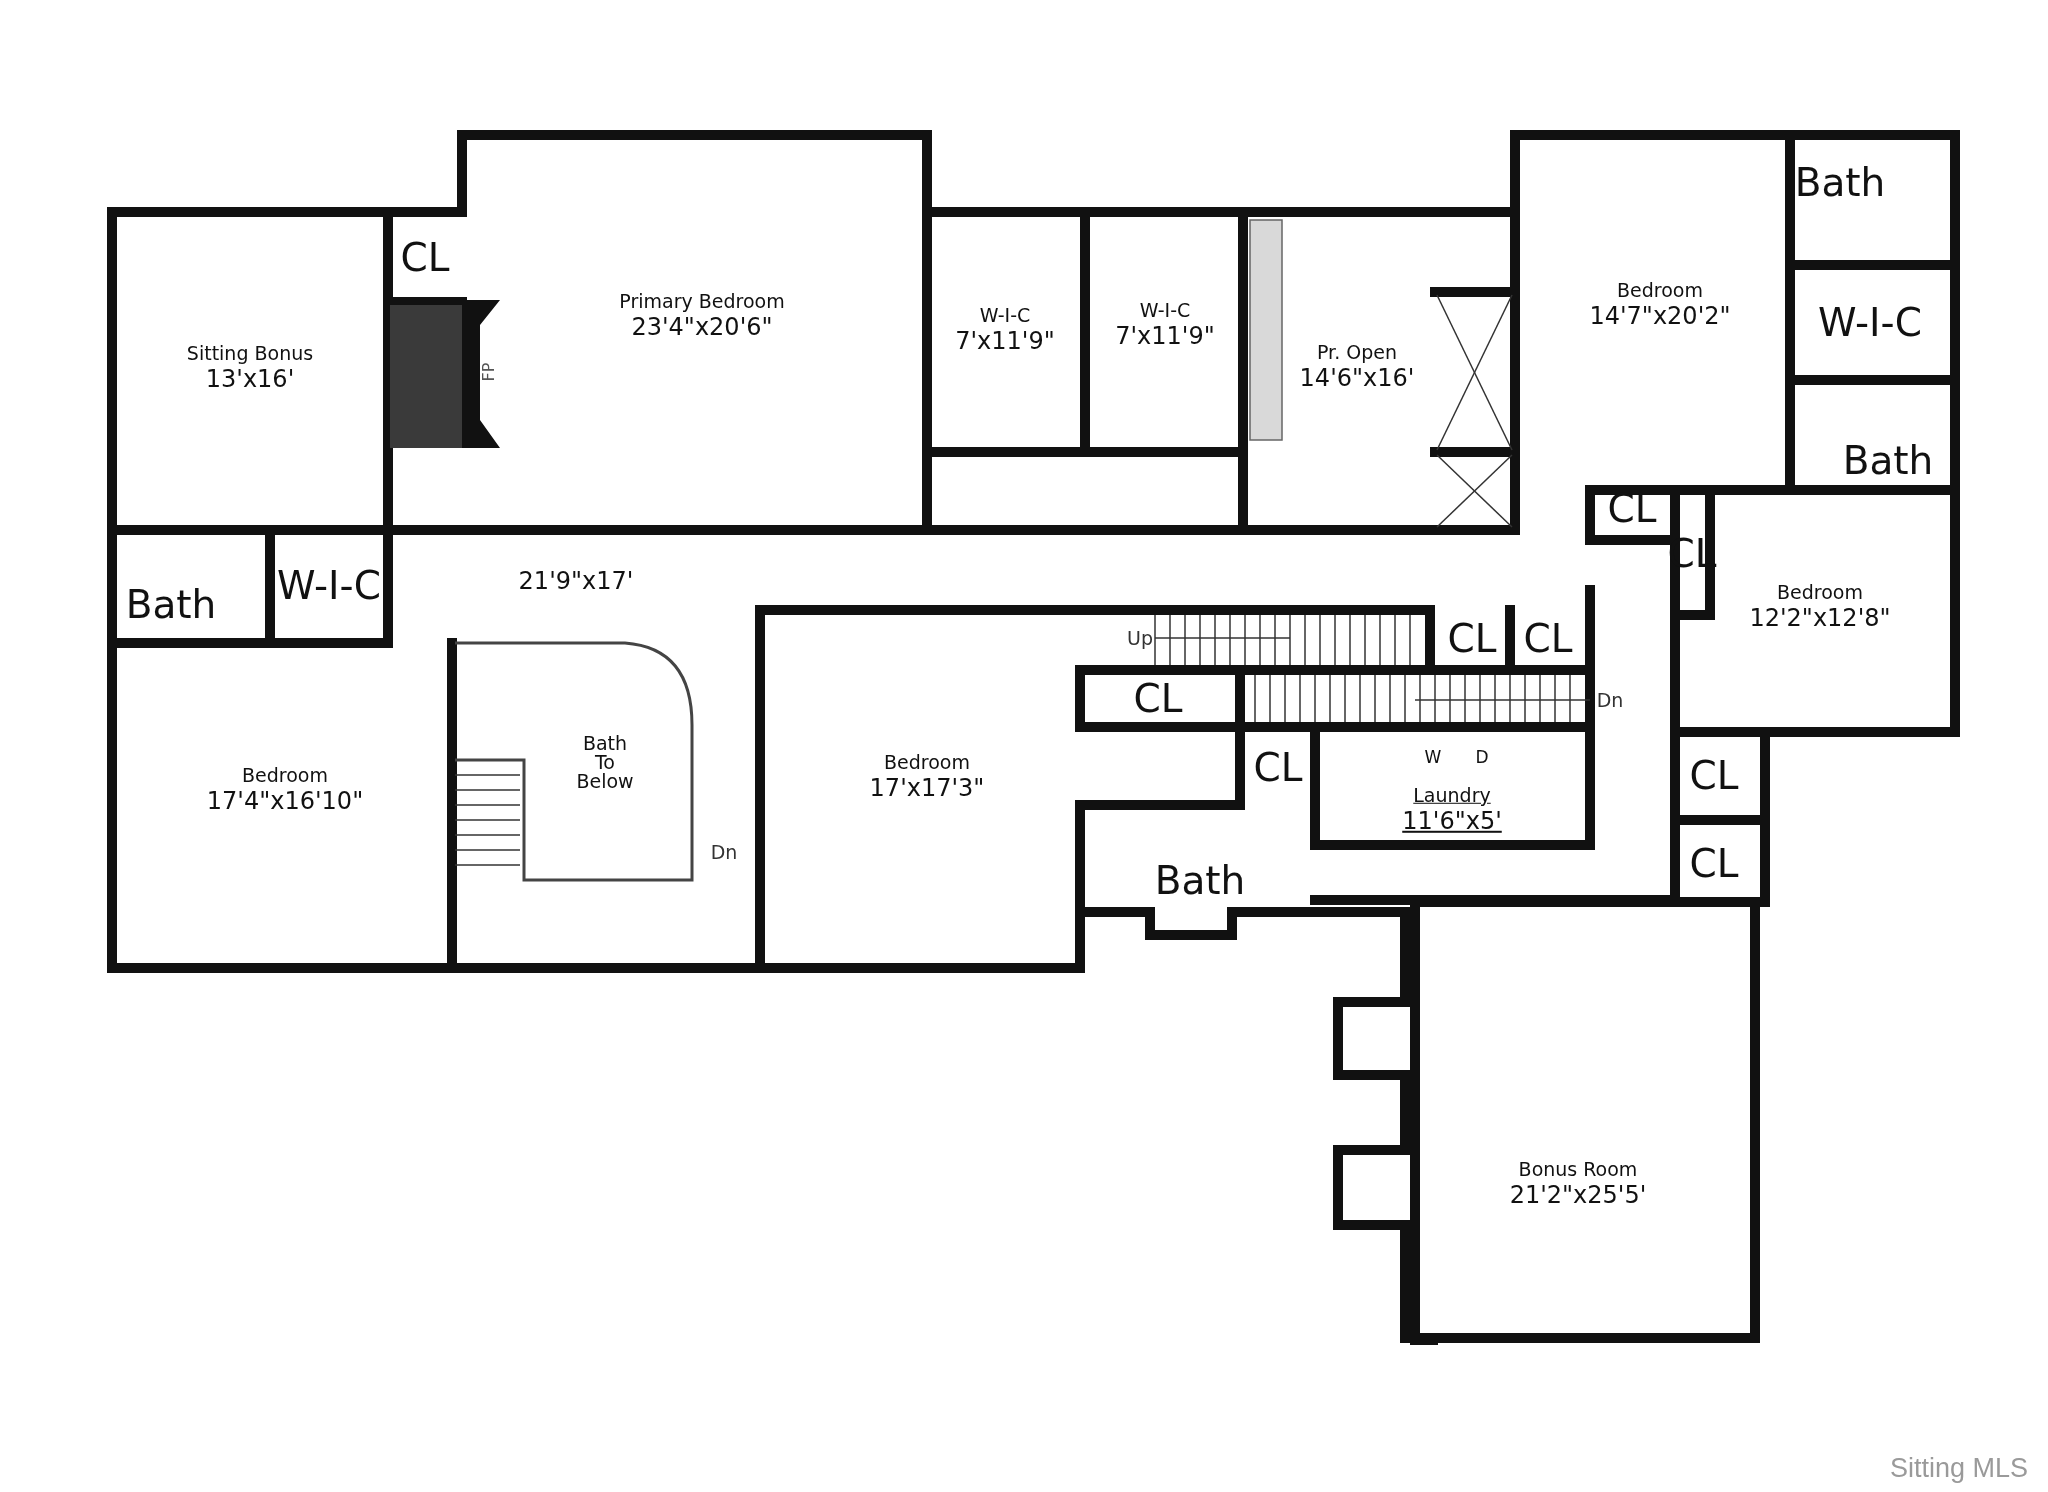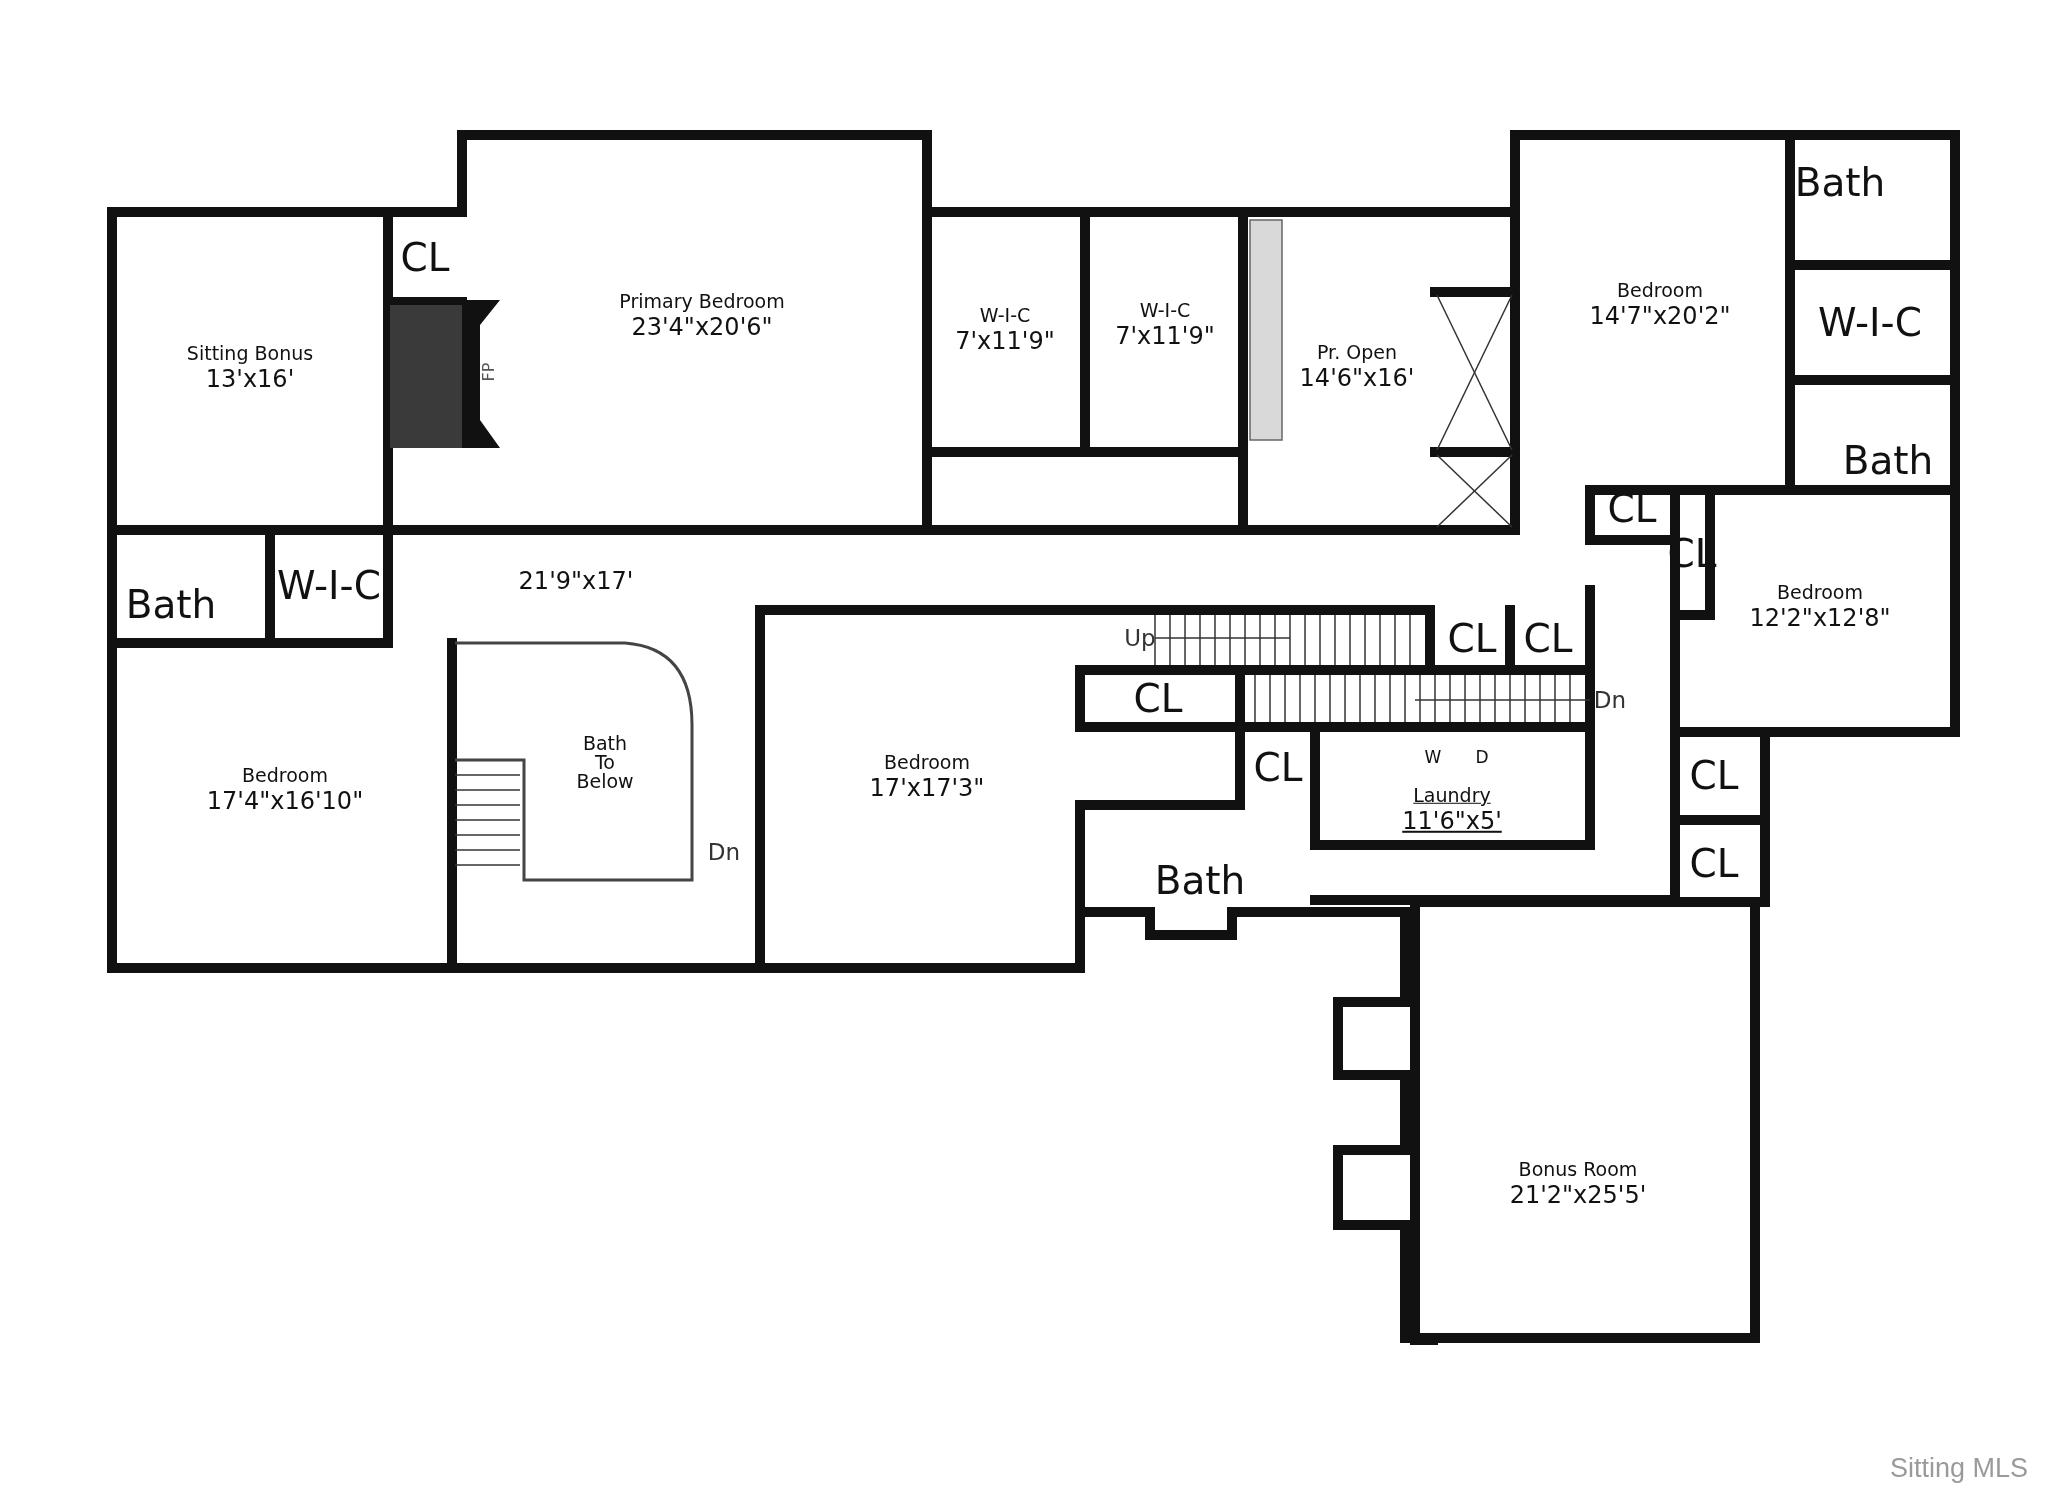--- a/index.html
+++ b/index.html
@@ -4,21 +4,21 @@
   <style>
     html, body { margin: 0; padding: 0; background: #ffffff; }
     body { width: 2048px; height: 1492px; position: relative; overflow: hidden;
            font-family: "DejaVu Sans", sans-serif; color: #111; }
     #plan { position: absolute; left: 0; top: 0; width: 2048px; height: 1492px; }
     .lbl { position: absolute; transform: translate(-50%, -50%); text-align: center;
            white-space: nowrap; line-height: 1.22; }
     .room-name { font-size: 19px; color: #111; display: block; text-align: center; }
     .room-dim { font-size: 24px; color: #111; display: block; }
     .tag { position: absolute; transform: translate(-50%, -50%); font-size: 39px; color: #111; white-space: nowrap; }
-    .small { position: absolute; transform: translate(-50%, -50%); font-size: 23px; color: #333; white-space: nowrap; }
+    .small { position: absolute; transform: translate(-50%, -50%); font-size: 19px; color: #333; white-space: nowrap; }
     .fp { position: absolute; transform: translate(-50%, -50%) rotate(-90deg); font-size: 16px; color: #555; }
     .appl { position: absolute; transform: translate(-50%, -50%); font-size: 17px; color: #111; }
     .watermark { position: absolute; right: 20px; bottom: 8px; font-size: 27px; color: #9a9a9a;
                  font-family: "Liberation Sans", sans-serif; }
   </style>
 </head>
 <body>
 
 <svg id="plan" viewBox="0 0 2048 1492" xmlns="http://www.w3.org/2000/svg">
   <g fill="none" stroke="#111" stroke-width="10" stroke-linecap="square">

